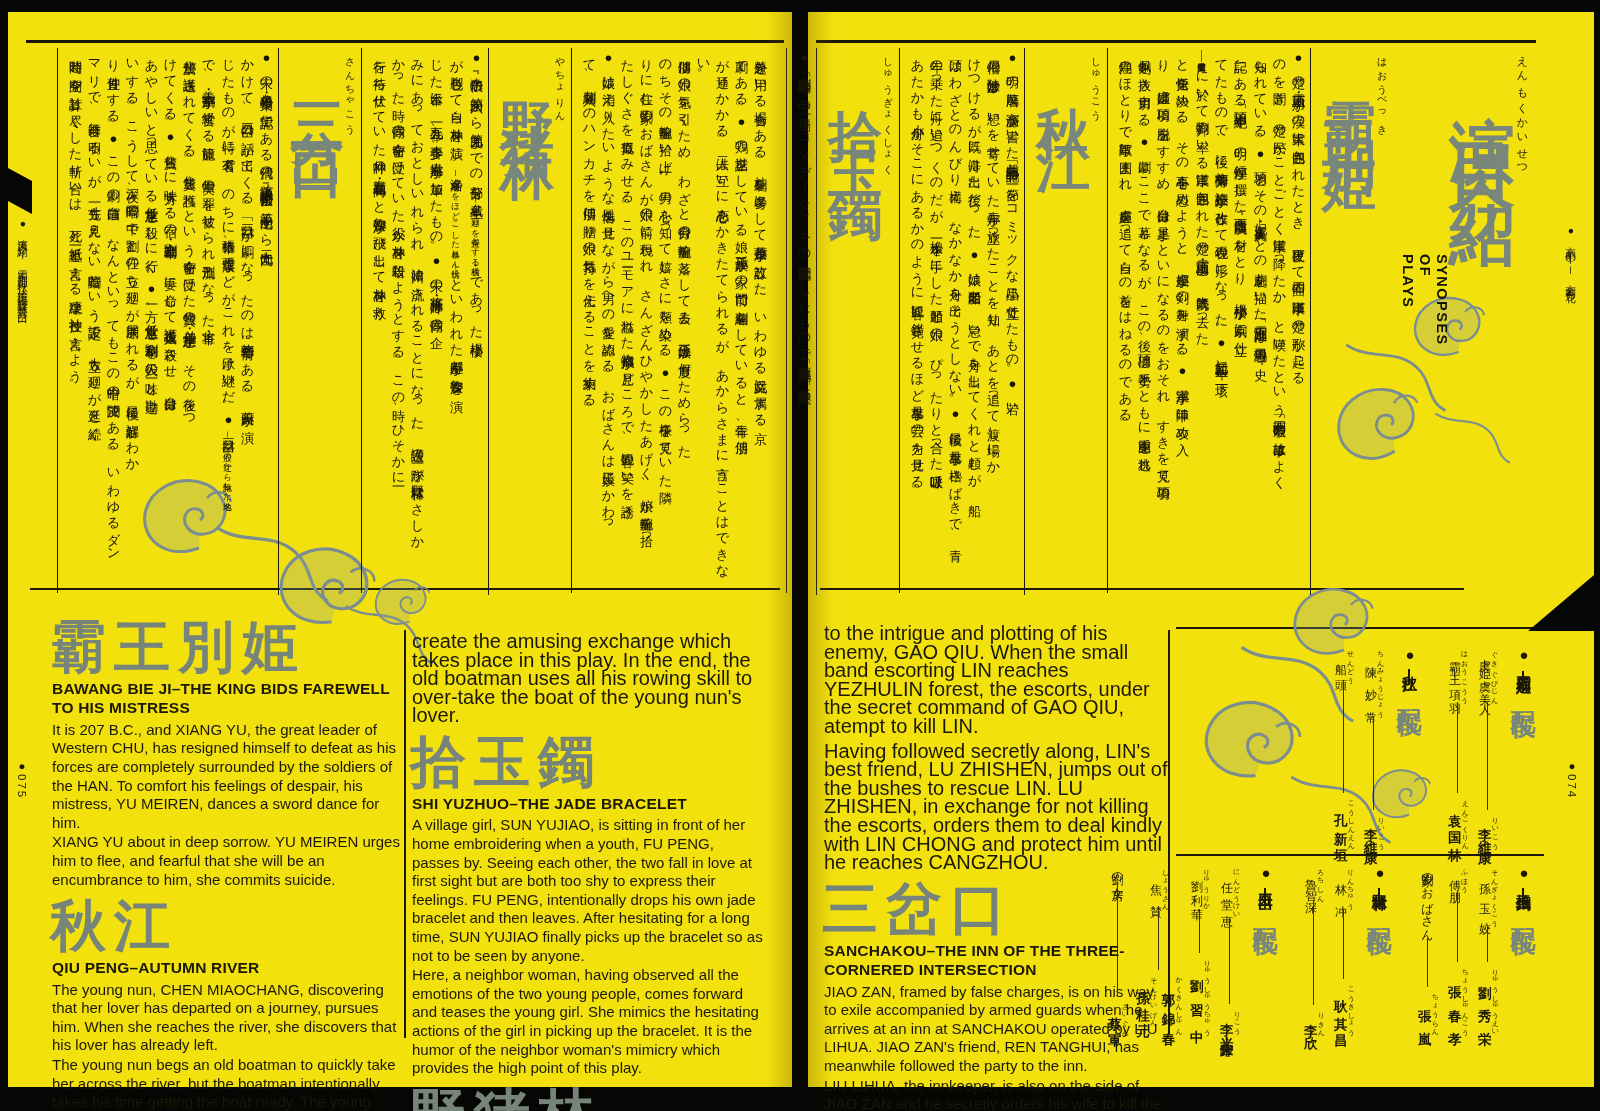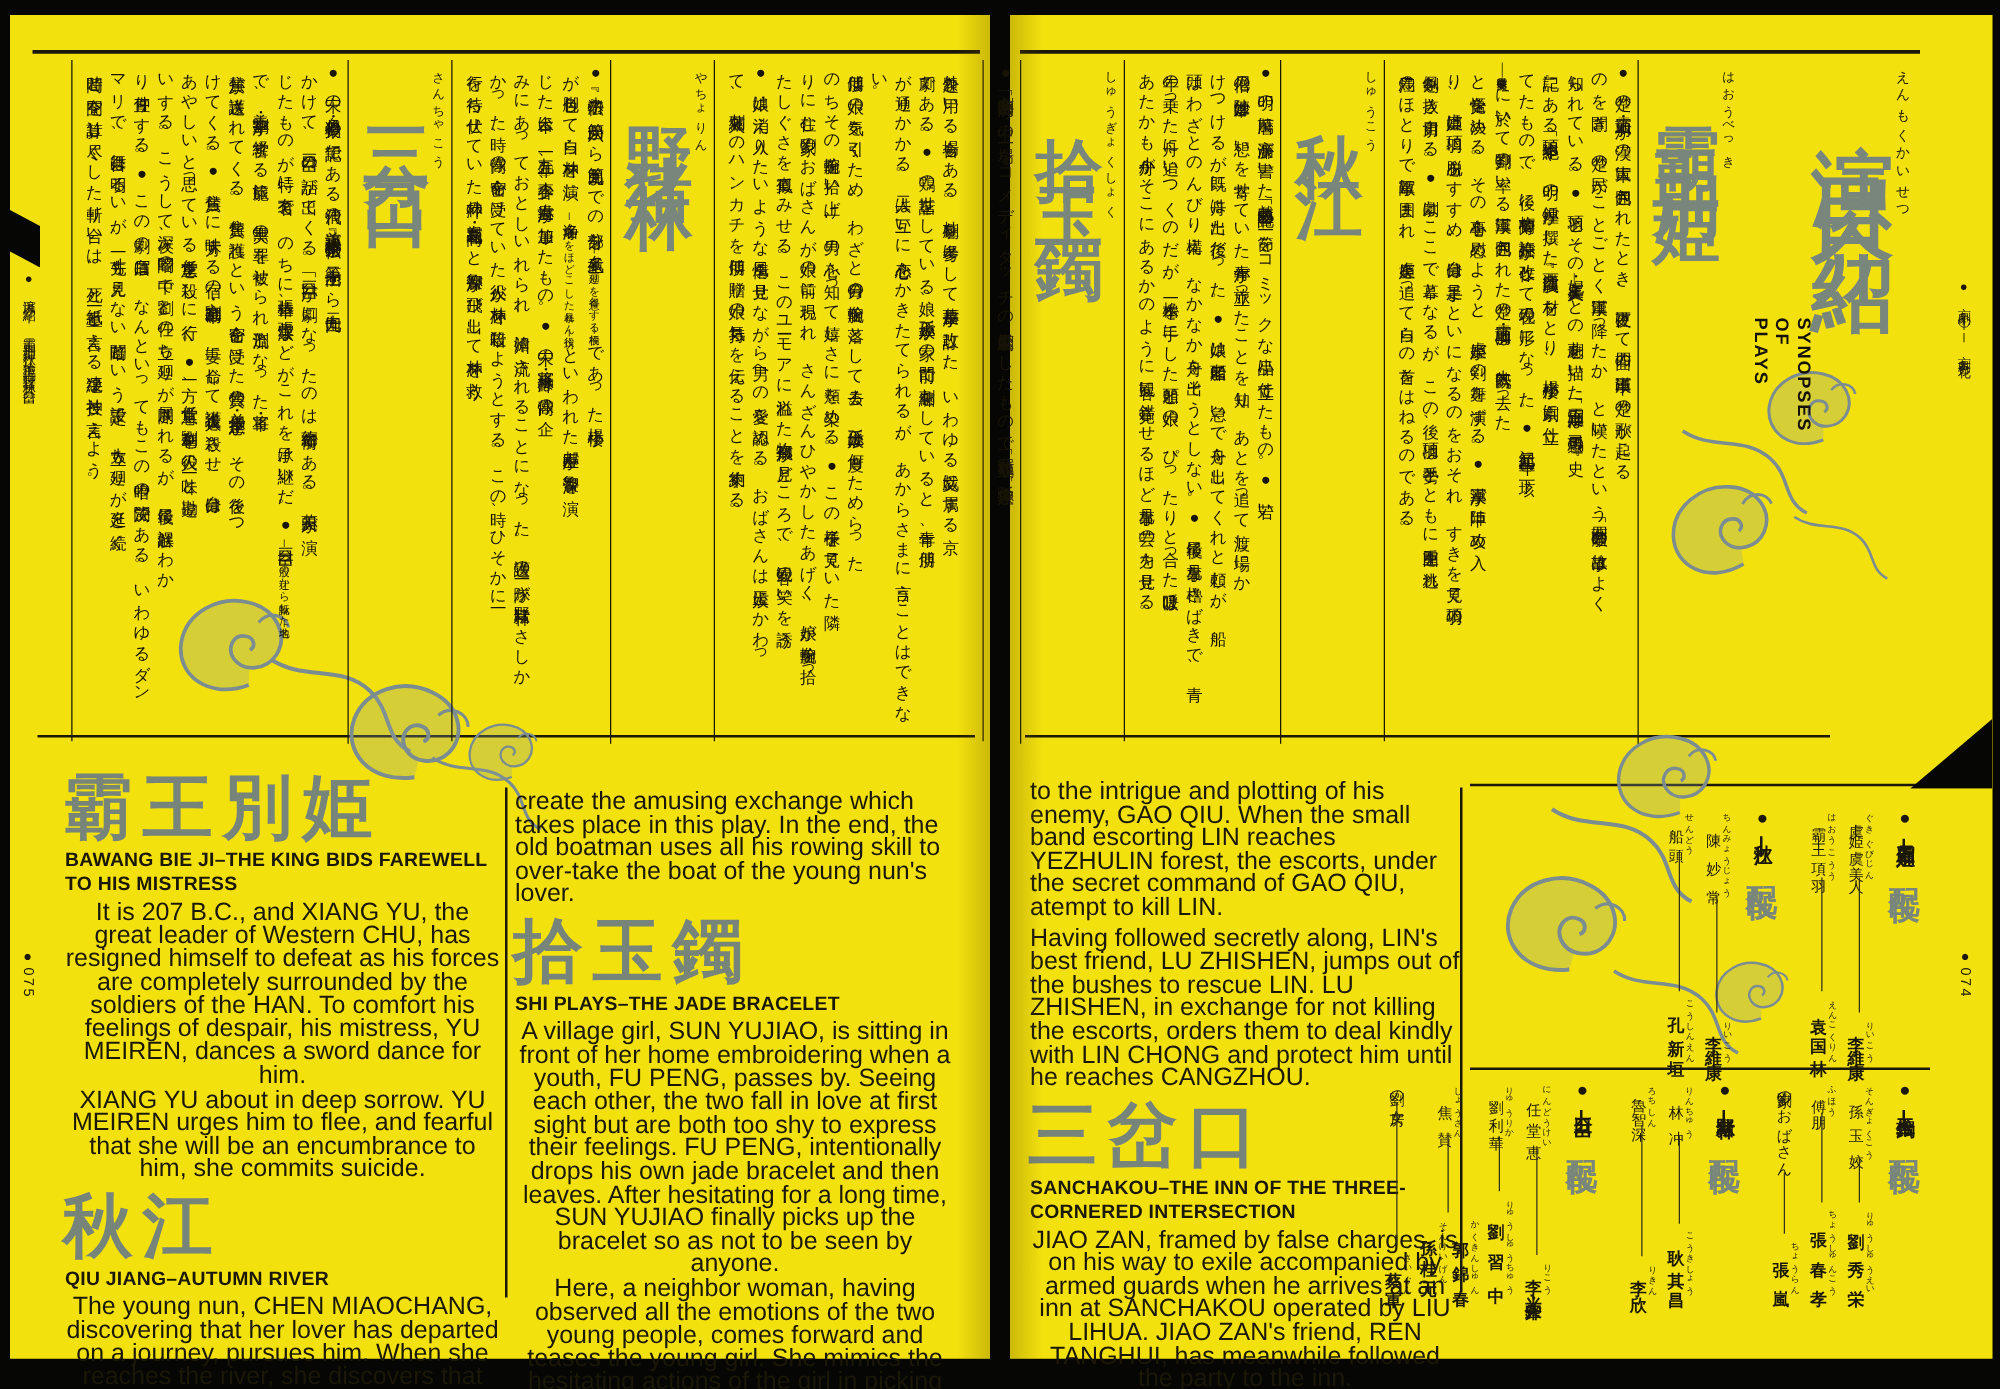--- a/index.html
+++ b/index.html
@@ -45,21 +45,21 @@
   #tab-right{right:0;top:563px;width:66px;height:56px;clip-path:polygon(0 100%,100% 0,100% 100%);}
   
   .engcol{position:absolute;z-index:3;}
   #eng-left-a{left:44px;top:598px;width:348px;}
   #eng-left-b{left:404px;top:620px;width:352px;}
   #eng-right{left:16px;top:612px;width:344px;}
   .eng-kanji{font-size:56px;color:#76847A;font-family:"DejaVu Serif",serif;font-weight:bold;
              letter-spacing:8px;line-height:1.02;margin:8px 0 4px -2px;}
   .eng-head{font-size:15.5px;font-weight:bold;letter-spacing:.2px;line-height:1.25;margin:0 0 3px;}
   .eng-name{font-weight:800;}
-  .eng-p{font-size:20px;line-height:18.6px;margin:0 0 1px;text-align:center;}
+  .eng-p{font-size:15px;line-height:18.6px;margin:0 0 1px;}
   .eng-lead{font-size:20px;line-height:18.6px;margin:0 0 6px;}
   
   #cast-area{position:absolute;left:368px;top:620px;width:368px;height:402px;z-index:3;}
   .cast-toprule{position:absolute;left:368px;right:50px;top:615px;height:1.5px;background:#1b1808;z-index:1;}
   .cast-midrule{position:absolute;left:0;right:0;top:222px;height:1.5px;background:#1b1808;}
   .cast-row{position:absolute;left:0;right:0;display:flex;flex-direction:row-reverse;gap:4px;}
   #cast-row-0{top:14px;height:200px;}
   #cast-row-1{top:232px;height:168px;}
   .cast-group{display:flex;flex-direction:row-reverse;height:100%;padding-left:8px;}
   .cast-tcol{display:flex;flex-direction:column;align-items:center;width:42px;}
@@ -148,28 +148,28 @@
     </div>
 
   <div class="rule colrule" style="left:396px;top:618px;height:408px;"></div>
 
   <div class="engcol" id="eng-left-a">
       <div class="eng-kanji">霸王別姫</div>
       <div class="eng-head"><span class="eng-name">BAWANG BIE JI</span>–THE KING BIDS FAREWELL TO HIS MISTRESS</div>
       <p class="eng-p">It is 207 B.C., and XIANG YU, the great leader of Western CHU, has resigned himself to defeat as his forces are completely surrounded by the soldiers of the HAN. To comfort his feelings of despair, his mistress, YU MEIREN, dances a sword dance for him.</p>
       <p class="eng-p">XIANG YU about in deep sorrow. YU MEIREN urges him to flee, and fearful that she will be an encumbrance to him, she commits suicide.</p>
       <div class="eng-kanji">秋江</div>
-      <div class="eng-head"><span class="eng-name">QIU JIANG</span>–AUTUMN RIVER</div>
+      <div class="eng-head"><span class="eng-name">QIU PENG</span>–AUTUMN RIVER</div>
       <p class="eng-p">The young nun, CHEN MIAOCHANG, discovering that her lover has departed on a journey, pursues him. When she reaches the river, she discovers that his lover has already left.</p>
       <p class="eng-p">The young nun begs an old boatman to quickly take her across the river, but the boatman intentionally takes his time getting the boat ready. The young woman shyly explaining about her lover, and the teasing antics of the old boatman</p>
     </div>
   <div class="engcol" id="eng-left-b">
       <p class="eng-lead">create the amusing exchange which takes place in this play. In the end, the old boatman uses all his rowing skill to over-take the boat of the young nun's lover.</p>
       <div class="eng-kanji">拾玉鐲</div>
-      <div class="eng-head"><span class="eng-name">SHI PLAYS</span>–THE JADE BRACELET</div>
+      <div class="eng-head"><span class="eng-name">SHI YUZHUO</span>–THE JADE BRACELET</div>
       <p class="eng-p">A village girl, SUN YUJIAO, is sitting in front of her home embroidering when a youth, FU PENG, passes by. Seeing each other, the two fall in love at first sight but are both too shy to express their feelings. FU PENG, intentionally drops his own jade bracelet and then leaves. After hesitating for a long time, SUN YUJIAO finally picks up the bracelet so as not to be seen by anyone.</p>
       <p class="eng-p">Here, a neighbor woman, having observed all the emotions of the two young people, comes forward and teases the young girl. She mimics the hesitating actions of the girl in picking up the bracelet. It is the humor of the neighbor woman's mimicry which provides the high point of this play.</p>
       <div class="eng-kanji">野猪林</div>
     </div>
 
   <div class="gutter-shadow"></div>
 </div>
 
 <div class="page" id="page-right">
   <div class="rule toprule"></div>

